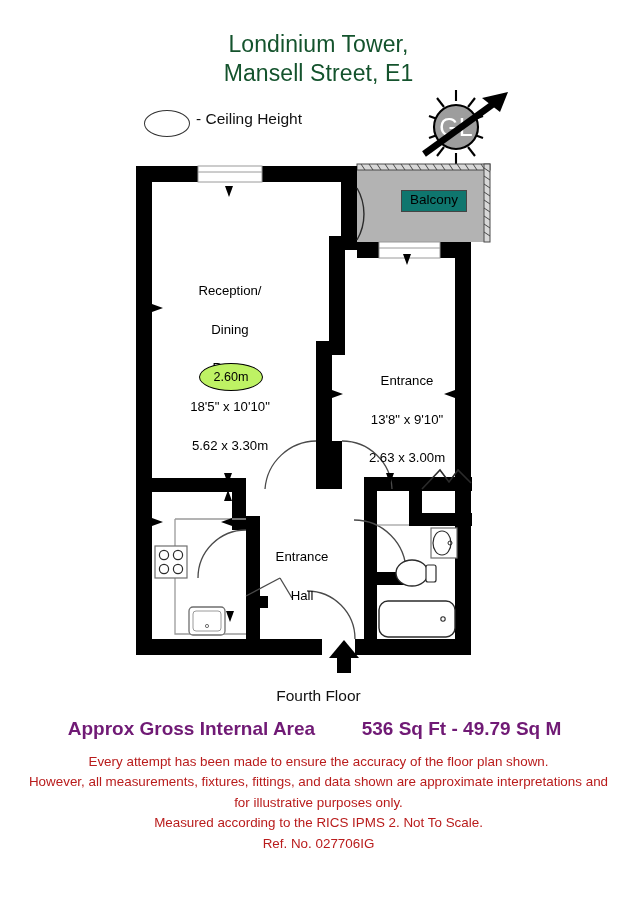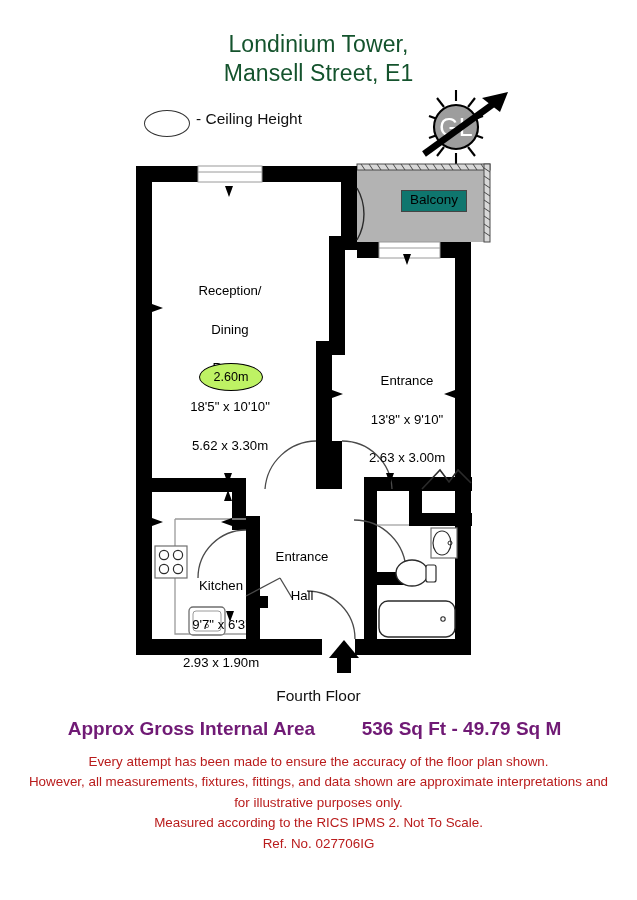--- a/index.html
+++ b/index.html
@@ -313,25 +313,20 @@
   <div class="ceil" style="left:199px;top:363px;">
     <span>2.60m</span>
   </div>
 
   <div class="rlabel" style="left:337px;top:352px;width:140px;">
     <span class="nm">Entrance</span>
     <span class="nm">13'8" x 9'10"</span>
     <span class="nm">2.63 x 3.00m</span>
   </div>
 
-  <div class="rlabel" style="left:161px;top:557px;width:120px;">
-    <span class="nm">Kitchen</span>
-    <span class="nm">9'7" x 6'3"</span>
-    <span class="nm">2.93 x 1.90m</span>
-  </div>
 
   <div class="rlabel" style="left:248px;top:528px;width:108px;">
     <span class="nm">Entrance</span>
     <span class="nm">Hall</span>
   </div>
 
   <div class="balc-tag" style="left:401px;top:190px;">
     <span>Balcony</span>
   </div>
 

